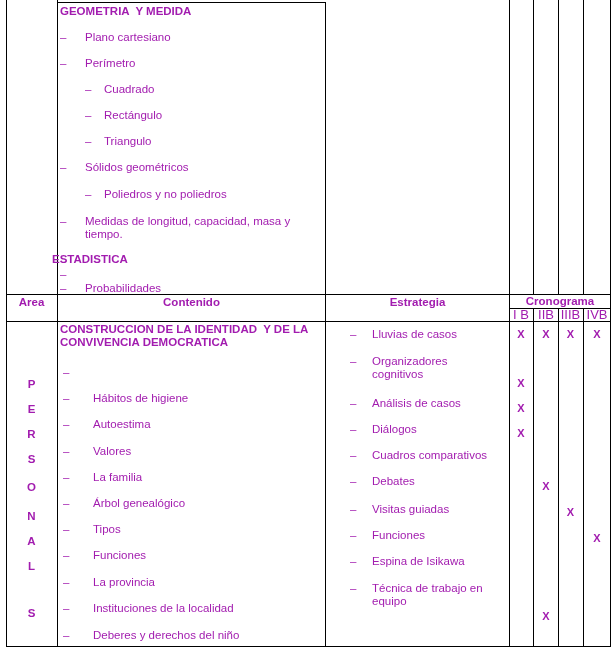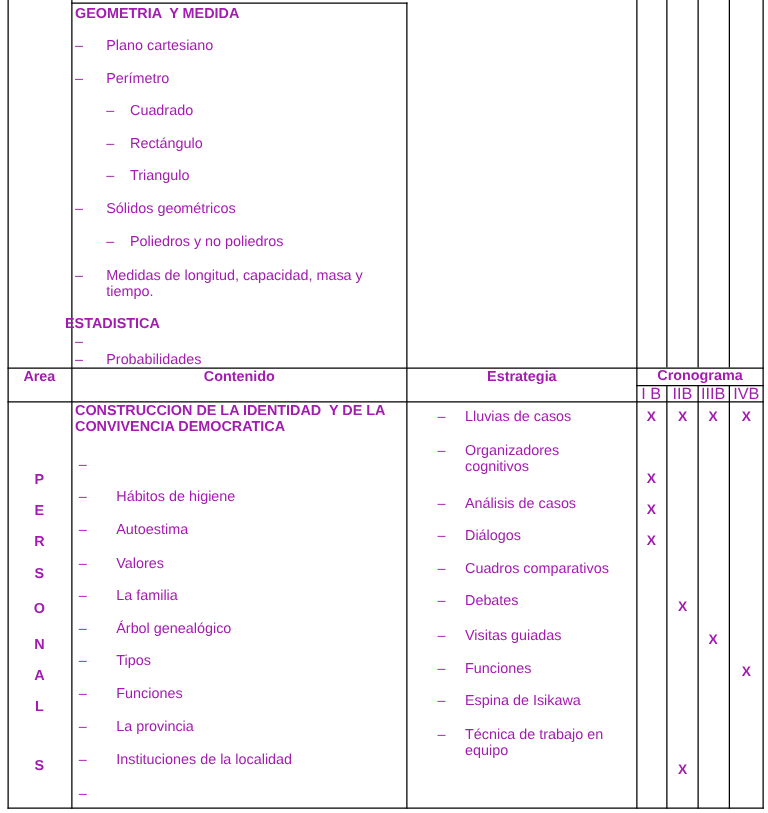--- a/index.html
+++ b/index.html
@@ -154,20 +154,21 @@
   <div class="item citem" style="top:576px">
       <span class="dash">–</span>
       <span class="txt">La provincia</span>
     </div>
   <div class="item citem" style="top:602px">
       <span class="dash">–</span>
       <span class="txt">Instituciones de la localidad</span>
     </div>
   <div class="item citem" style="top:629px">
       <span class="dash">–</span>
+      <span class="txt">Deberes y derechos del niño</span>
     </div>
 
   <div class="item eitem" style="top:328px">
       <span class="dash">–</span>
       <span class="txt">Lluvias de casos</span>
     </div>
   <div class="item eitem" style="top:355px">
       <span class="dash">–</span>
       <span class="txt">Organizadores
 cognitivos</span>

